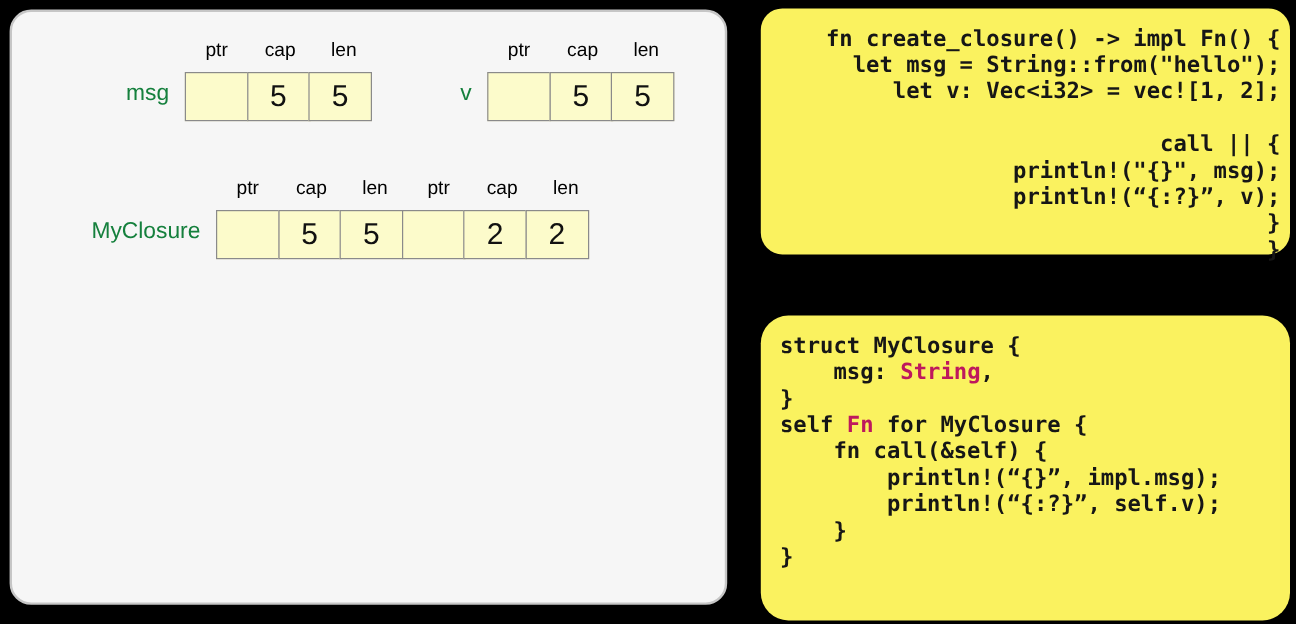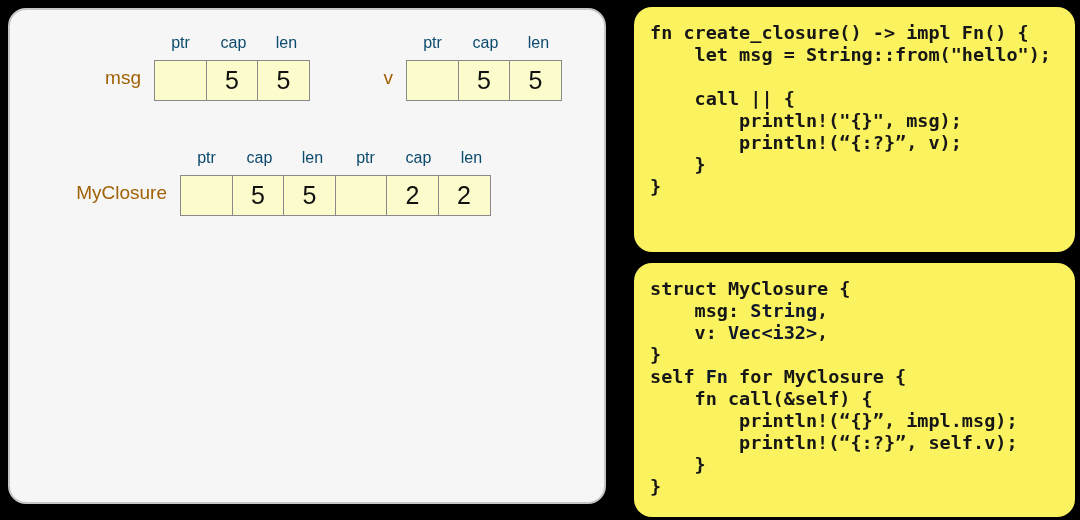--- a/index.html
+++ b/index.html
@@ -11,25 +11,25 @@
 
   
   .diagram-panel{
     position:absolute;left:8px;top:8px;width:598px;height:496px;
     background:#f6f6f6;border:2px solid #c6c6c6;border-radius:18px;
     box-sizing:border-box;
   }
   .record{position:absolute;}
   .rec-label{
     position:absolute;right:calc(100% + 13px);top:33px;
-    white-space:nowrap;font-size:19px;color:#a16207;
+    white-space:nowrap;font-size:19px;color:#15803d;
   }
   .hdr-row{display:flex;height:26px;}
   .hdr-row span{
-    width:53px;text-align:center;font-size:16px;color:#0c4a6e;
+    width:53px;text-align:center;font-size:16px;color:#000000;
     flex:0 0 53px;
   }
   .cell-row{display:flex;}
   .cell{
     width:53px;height:41px;flex:0 0 53px;box-sizing:border-box;
     background:#fcfbcb;border:1.5px solid #8a8a8a;margin-left:-1.5px;
     display:flex;align-items:center;justify-content:center;
     font-size:25px;color:#111;
   }
   .cell:first-child{margin-left:0;}
@@ -38,28 +38,28 @@
   .record-msg{left:144px;top:24px;}
   .record-v{left:396px;top:24px;}
   .record-myclosure{left:170px;top:139px;}
 
   
   .code-card{
     position:absolute;left:634px;width:441px;
     background:#faf25f;border-radius:18px;box-sizing:border-box;
     padding:15px 8px 0 16px;
   }
-  .card-top{top:7px;height:245px;}
-  .card-bottom{top:263px;height:254px;}
+  .card-top{top:7px;height:205px;text-align:right;}
+  .card-bottom{top:263px;height:254px;border-radius:23px;}
   .code-line{
     font-family:"DejaVu Sans Mono", monospace;
     font-weight:bold;font-size:18.5px;line-height:22px;min-height:22px;
     white-space:pre;color:#161616;
   }
-  .tok-type{color:#0f172a;}
+  .tok-type{color:#be185d;}
 </style>
 </head>
 <body>
 
 <div class="diagram-panel">
 
   <div class="record record-msg">
     <span class="rec-label">msg</span>
     <div class="hdr-row">
       <span>ptr</span>
@@ -104,32 +104,32 @@
       <div class="cell"></div>
       <div class="cell">2</div>
       <div class="cell">2</div>
     </div>
   </div>
 </div>
 
 <div class="code-card card-top">
   <div class="code-line">fn create_closure() -&gt; impl Fn() {</div>
   <div class="code-line">    let msg = String::from("hello");</div>
+  <div class="code-line">    let v: Vec&lt;i32&gt; = vec![1, 2];</div>
   <div class="code-line"></div>
   <div class="code-line">    call || {</div>
   <div class="code-line">        println!("{}", msg);</div>
   <div class="code-line">        println!(“{:?}”, v);</div>
   <div class="code-line">    }</div>
   <div class="code-line">}</div>
 </div>
 
 <div class="code-card card-bottom">
   <div class="code-line"><span>struct MyClosure {</span></div>
   <div class="code-line"><span>    msg: </span><span class="tok-type">String</span><span>,</span></div>
-  <div class="code-line"><span>    v: </span><span class="tok-type">Vec&lt;i32&gt;</span><span>,</span></div>
   <div class="code-line"><span>}</span></div>
   <div class="code-line"><span>self </span><span class="tok-type">Fn</span><span> for MyClosure {</span></div>
   <div class="code-line"><span>    fn call(&amp;self) {</span></div>
   <div class="code-line"><span>        println!(“{}”, impl.msg);</span></div>
   <div class="code-line"><span>        println!(“{:?}”, self.v);</span></div>
   <div class="code-line"><span>    }</span></div>
   <div class="code-line"><span>}</span></div>
 </div>
 
 </body></html>

